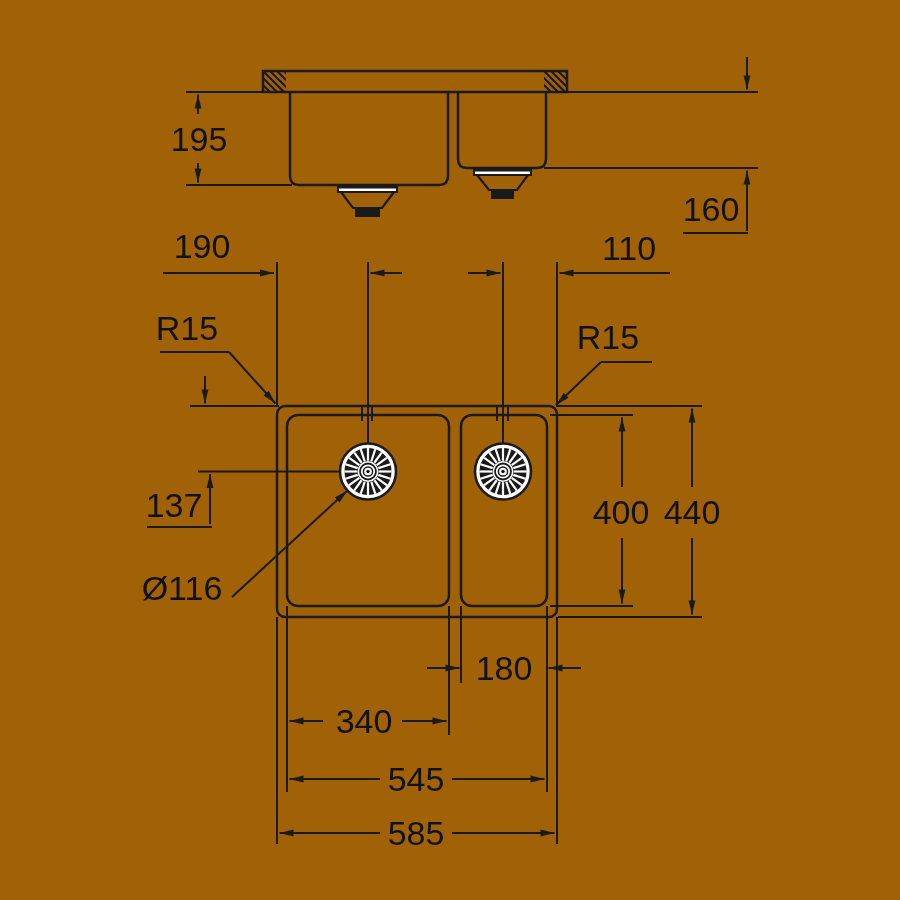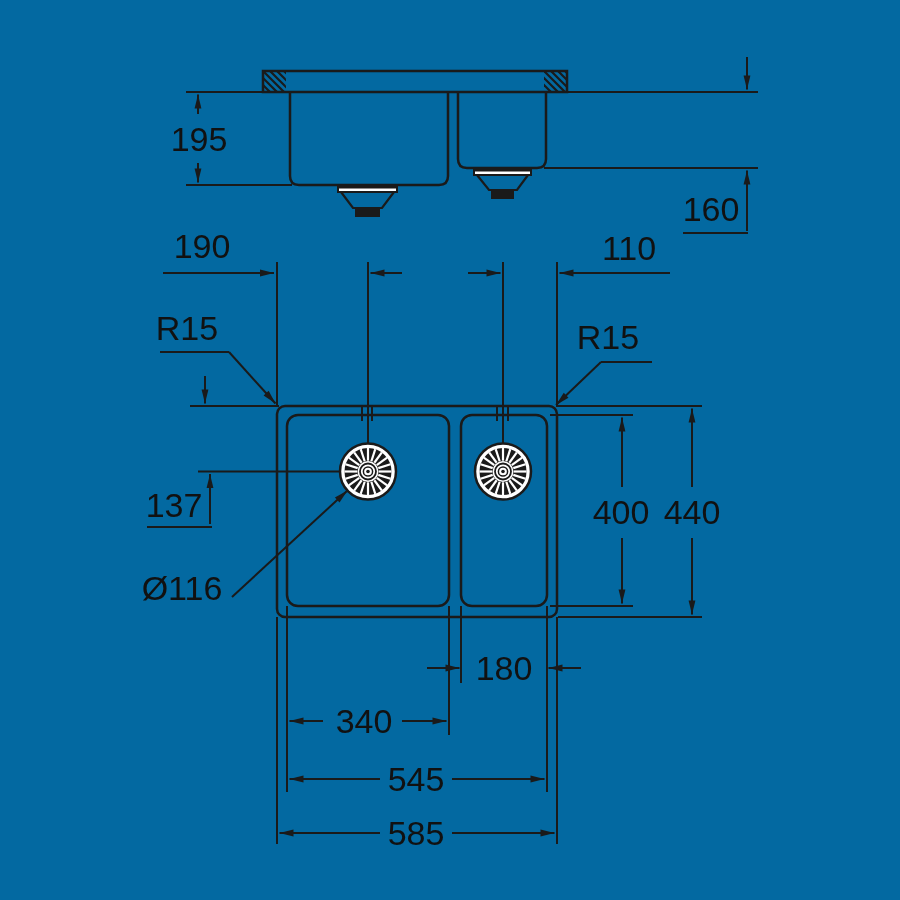--- a/index.html
+++ b/index.html
@@ -1,17 +1,17 @@
 <!DOCTYPE html>
 <html><head>
 <meta charset="utf-8">
 <style>
   html,body{margin:0;padding:0;background:#ffffff;}
   .canvas{
-    width:900px;height:900px;background:#0369a1;position:relative;
+    width:900px;height:900px;background:#a16207;position:relative;
     font-family:"Liberation Sans", sans-serif;
   }
   svg{display:block;}
   .stroke{stroke:#1a1a1a;fill:none;}
   .w25{stroke-width:2.5;}
   .w22{stroke-width:2.2;}
   .dimline{stroke:#1a1a1a;stroke-width:2;fill:none;}
   .fillb{fill:#1a1a1a;stroke:none;}
   .dim{
     font-family:"Liberation Sans", sans-serif;

